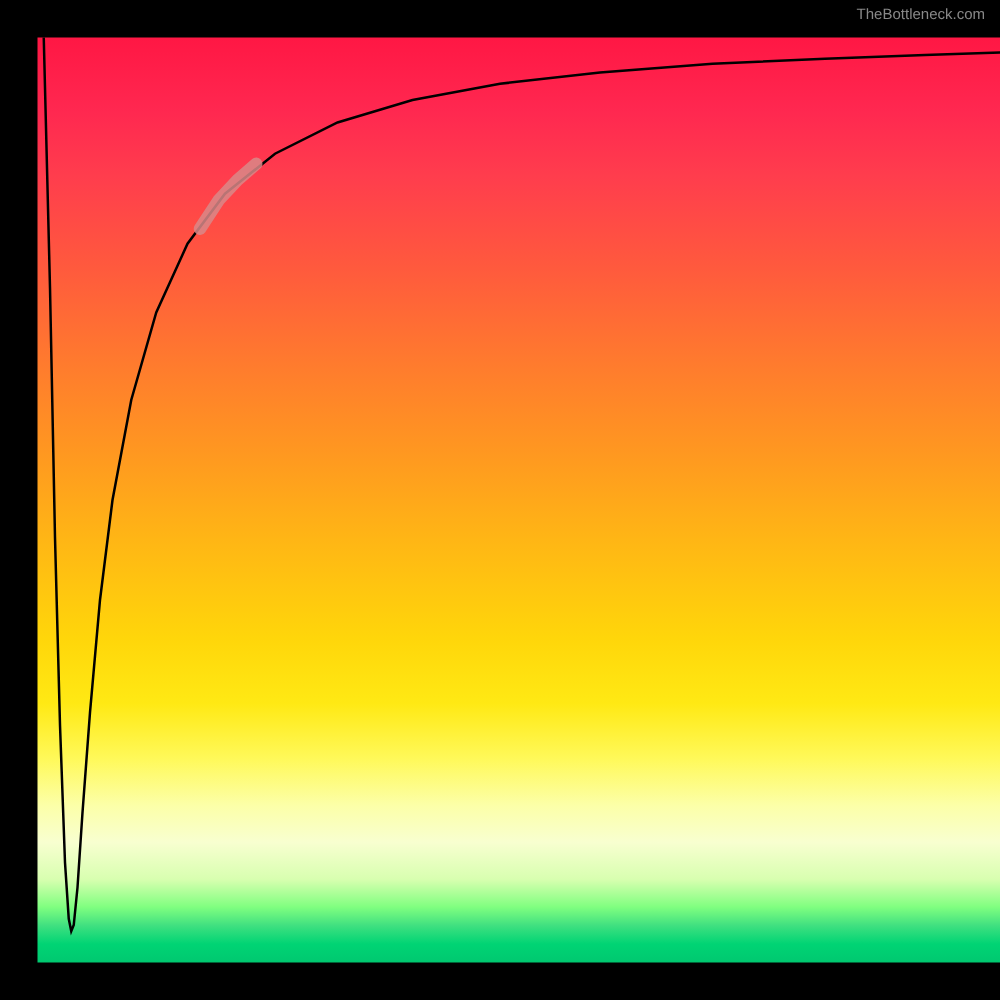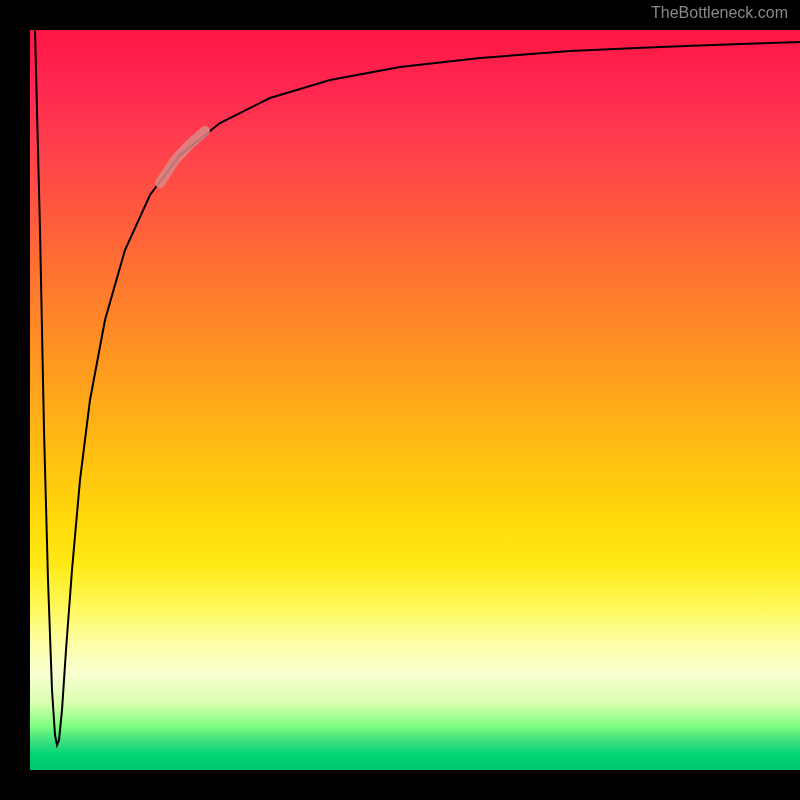--- a/index.html
+++ b/index.html
@@ -12,21 +12,21 @@
       height: 800px;
       background: #000;
       position: relative;
       font-family: Arial, sans-serif;
     }
     .watermark {
       position: absolute;
       top: 4px;
       right: 12px;
       color: #888;
-      font-size: 16px;
+      font-size: 12px;
       font-weight: normal;
       z-index: 10;
     }
     .plot-area {
       position: absolute;
       left: 30px;
       top: 30px;
       width: 770px;
       height: 740px;
       background: linear-gradient(to bottom,

